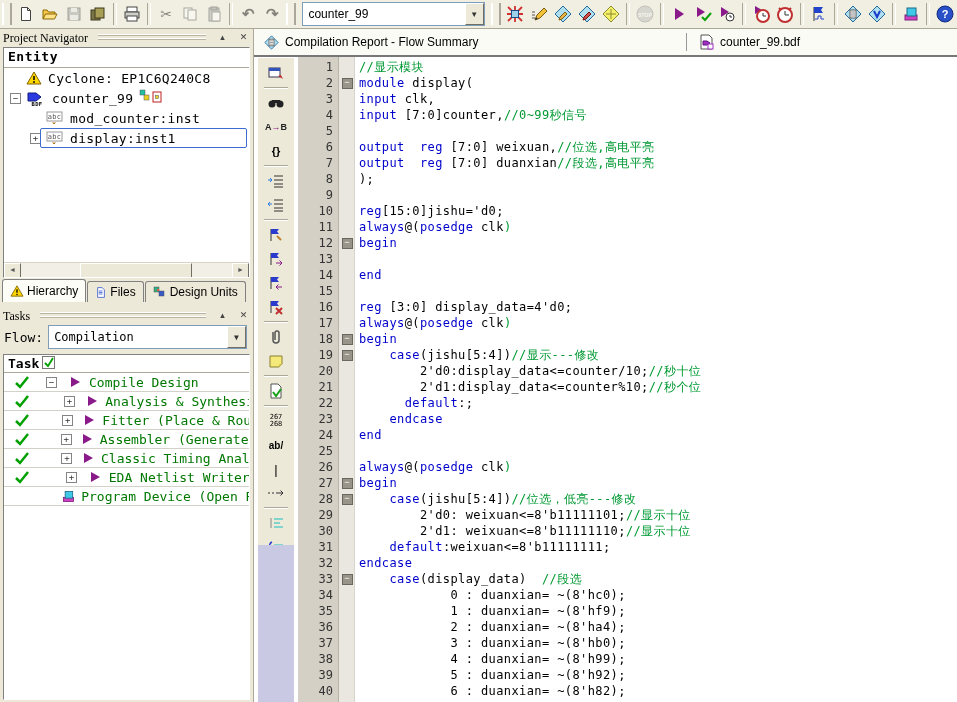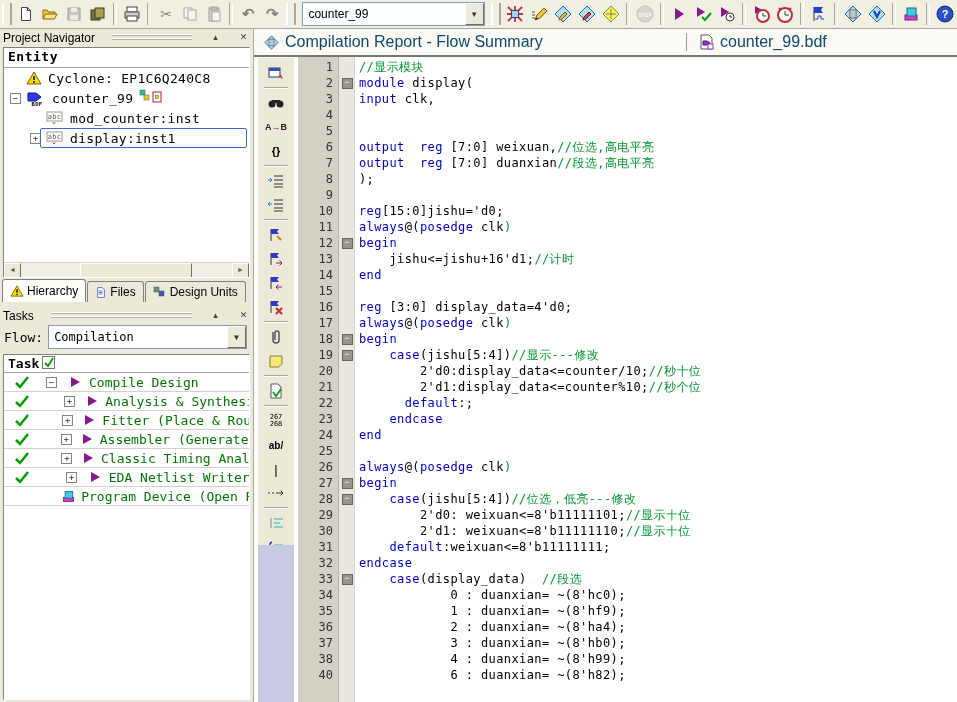--- a/index.html
+++ b/index.html
@@ -13,21 +13,21 @@
   .tb.disabled{filter:grayscale(1);opacity:.45;}
   .tbsep{width:2px;height:22px;margin:0 3px;border-left:1px solid #aca899;border-right:1px solid #fff;}
   .combo{display:flex;height:22px;background:#fff;border:1px solid #7f9db9;align-items:center;}
   .combo .cval{padding:0 5px;font-size:12px;flex:1;white-space:nowrap;overflow:hidden;}
   .combo .carr{width:17px;height:20px;background:#ece9d8;border:1px solid;border-color:#fff #716f64 #716f64 #fff;
                display:flex;align-items:center;justify-content:center;font-size:8px;color:#333;}
   .maincombo{width:204px;margin:0 4px;}
   
   .leftcol{position:absolute;left:0;top:29px;width:253px;bottom:0;}
   .panel{position:absolute;left:0;right:0;}
-  .phead{height:16px;display:flex;align-items:center;padding:0 3px;gap:15px;}
+  .phead{height:16px;display:flex;align-items:center;padding:0 3px;gap:8px;font-family:Liberation Serif, serif;}
   .phead .ptitle{font-size:12px;white-space:nowrap;}
   .phead .pgrip{flex:1;height:8px;background:repeating-linear-gradient(#fff 0 1px,#b8b4a2 1px 2px,transparent 2px 4px);margin:0 2px;}
   .phead .pbtn{width:13px;height:12px;font-size:9px;line-height:11px;text-align:center;color:#444;}
   .pbody{position:absolute;left:3px;right:3px;background:#fff;border:1px solid;border-color:#808080 #fff #fff #808080;overflow:hidden;}
   
   .navpanel{top:1px;height:273px;}
   .navbody{top:17px;bottom:25px;}
   .entityhdr{height:17px;border-bottom:1px solid #aca899;font-family:"DejaVu Sans Mono",monospace;
              font-weight:bold;font-size:13px;padding:1px 4px;letter-spacing:.5px;}
   .trow2{height:20px;display:flex;align-items:center;font-family:"DejaVu Sans Mono",monospace;
@@ -53,21 +53,21 @@
   .tasksbody{top:46px;bottom:2px;}
   .taskhdr{height:17px;border-bottom:1px solid #aca899;display:flex;align-items:center;gap:3px;
            font-family:"DejaVu Sans Mono",monospace;font-weight:bold;font-size:13px;padding:0 4px;}
   .trow{height:18px;display:flex;align-items:center;border-bottom:1px solid #d4d2c8;
         font-family:"DejaVu Sans Mono",monospace;font-size:13px;color:#007800;white-space:nowrap;overflow:hidden;}
   .trow .c1{width:36px;display:flex;justify-content:center;flex:0 0 auto;}
   
   .editor{position:absolute;left:253px;top:29px;right:0;bottom:0;background:#fff;border-left:1px solid #aca899;}
   .etabs{position:absolute;left:0;top:0;right:0;height:26px;background:#fbfbf6;
          border-bottom:2px solid #777;display:flex;align-items:center;}
-  .etab{display:flex;align-items:center;gap:6px;padding:0 10px;height:100%;font-size:16px;color:#0c4a6e;}
+  .etab{display:flex;align-items:center;gap:6px;padding:0 10px;height:100%;font-size:12px;color:#000000;}
   .etab1{width:410px;}
   .ediv{width:1px;height:18px;background:#999;margin:0 2px;}
   .emain{position:absolute;left:0;top:28px;right:0;bottom:0;}
   .vtb{position:absolute;left:4px;top:1px;width:36px;height:487px;background:#ece9d8;
        display:flex;flex-direction:column;align-items:center;padding-top:3px;box-sizing:border-box;}
   .vtbtail{position:absolute;left:4px;top:488px;width:36px;bottom:0;background:#c9c9e4;}
   .vtb .tb{width:28px;height:24px;}
   .vsep{width:24px;height:2px;margin:2px 0;border-top:1px solid #aca899;border-bottom:1px solid #fff;}
   .code{position:absolute;left:44px;top:0;right:0;bottom:0;background:#fff;overflow:hidden;}
   .gutterbg{position:absolute;left:0;top:0;width:40px;bottom:0;background:#d4d0c6;border-right:1px solid #b8b4a8;}
@@ -680,20 +680,21 @@
               <span class="txt"><span class="k">module</span><span class="p"> display(</span></span>
             </div>
             <div class="cl">
               <span class="num">3</span>
               <span class="fold"></span>
               <span class="txt"><span class="k">input</span><span class="p"> clk,</span></span>
             </div>
             <div class="cl">
               <span class="num">4</span>
               <span class="fold"></span>
+              <span class="txt"><span class="k">input</span><span class="p"> [7:0]counter,</span><span class="c">//0~99秒信号</span></span>
             </div>
             <div class="cl">
               <span class="num">5</span>
               <span class="fold"></span>
               <span class="txt"></span>
             </div>
             <div class="cl">
               <span class="num">6</span>
               <span class="fold"></span>
               <span class="txt"><span class="k">output</span><span class="p">  </span><span class="k">reg</span><span class="p"> [7:0] weixuan,</span><span class="c">//位选,高电平亮</span></span>
@@ -726,21 +727,20 @@
             <div class="cl">
               <span class="num">12</span>
               <span class="fold">
                 <span class="fm">−</span>
               </span>
               <span class="txt"><span class="k">begin</span></span>
             </div>
             <div class="cl">
               <span class="num">13</span>
               <span class="fold"></span>
-              <span class="txt"><span class="p">    jishu&lt;=jishu+16'd1;</span><span class="c">//计时</span></span>
             </div>
             <div class="cl">
               <span class="num">14</span>
               <span class="fold"></span>
               <span class="txt"><span class="k">end</span></span>
             </div>
             <div class="cl">
               <span class="num">15</span>
               <span class="fold"></span>
               <span class="txt"></span>
@@ -862,20 +862,25 @@
             </div>
             <div class="cl">
               <span class="num">37</span>
               <span class="fold"></span>
               <span class="txt"><span class="p">            3 : duanxian= ~(8'hb0);</span></span>
             </div>
             <div class="cl">
               <span class="num">38</span>
               <span class="fold"></span>
               <span class="txt"><span class="p">            4 : duanxian= ~(8'h99);</span></span>
+            </div>
+            <div class="cl">
+              <span class="num">39</span>
+              <span class="fold"></span>
+              <span class="txt"><span class="p">            5 : duanxian= ~(8'h92);</span></span>
             </div>
             <div class="cl">
               <span class="num">40</span>
               <span class="fold"></span>
               <span class="txt"><span class="p">            6 : duanxian= ~(8'h82);</span></span>
             </div>
           </div>
       </div>
     </div>
   </div>

